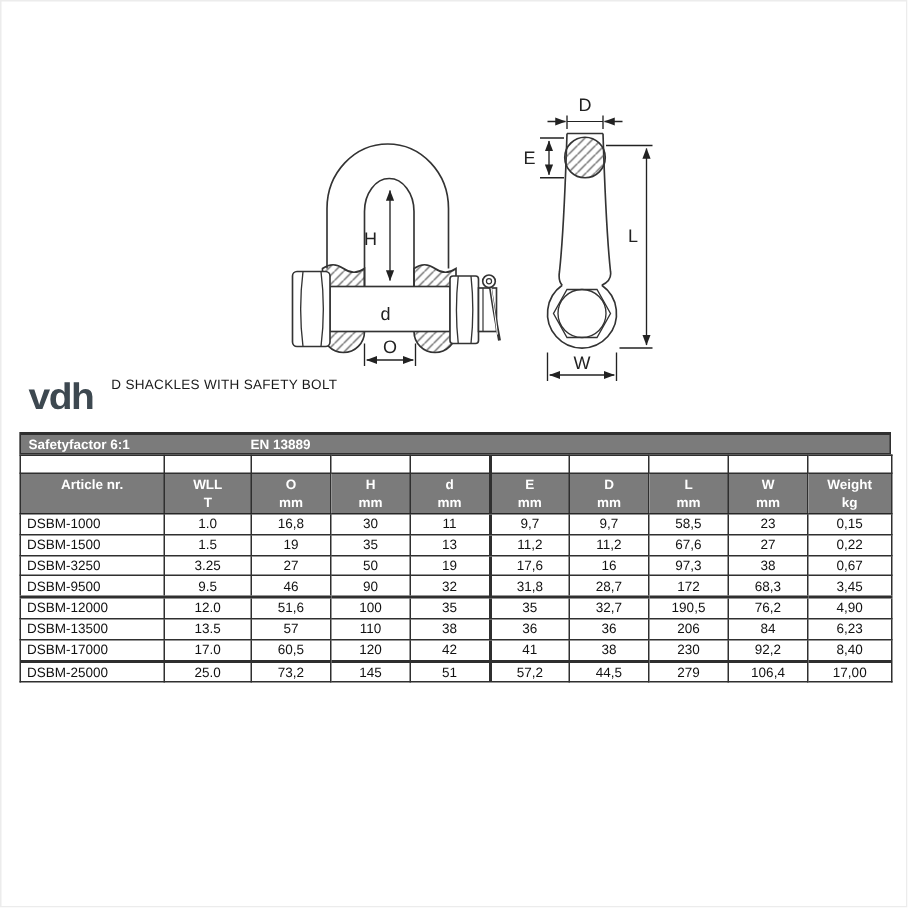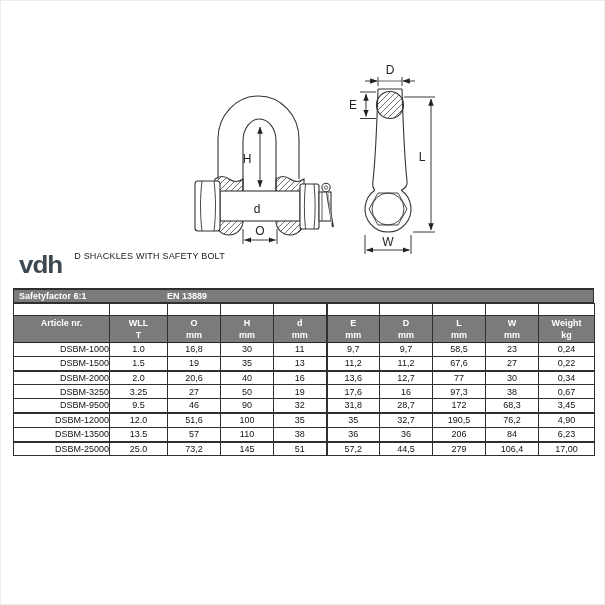--- a/index.html
+++ b/index.html
@@ -35,21 +35,21 @@
     border:1px solid #2f2f2f;font-size:9px;color:#111;
     text-align:center;padding:0;height:12.8px;line-height:12.5px;
     overflow:hidden;white-space:nowrap;
   }
   table.spec tr.spacer-row td{height:11px;background:#fff;}
   table.spec th{
     background:#7b7b7b;color:#fff;font-weight:700;height:auto;
     padding:1px 0;border-bottom:1.5px solid #262626;
   }
   table.spec th .u{display:block;line-height:12px;min-height:12px;}
-  table.spec td.left{text-align:right;padding-left:4px;}
+  table.spec td.left{text-align:left;padding-left:4px;}
   table.spec tr.grp td{border-top-width:2px;}
   table.spec td.sep,table.spec th.sep{border-left-width:2px;}
 </style>
 </head>
 <body>
 
 <div class="page">
 
   <svg class="drawing" width="605" height="260" viewBox="0 0 605 260">
     <defs>
@@ -217,45 +217,33 @@
           <tr>
             <td class="left">DSBM-1000</td>
             <td>1.0</td>
             <td>16,8</td>
             <td>30</td>
             <td>11</td>
             <td class="sep">9,7</td>
             <td>9,7</td>
             <td>58,5</td>
             <td>23</td>
-            <td>0,24</td>
+            <td>0,15</td>
           </tr>
           <tr>
             <td class="left">DSBM-1500</td>
             <td>1.5</td>
             <td>19</td>
             <td>35</td>
             <td>13</td>
             <td class="sep">11,2</td>
             <td>11,2</td>
             <td>67,6</td>
             <td>27</td>
             <td>0,22</td>
-          </tr>
-          <tr class="grp">
-            <td class="left">DSBM-2000</td>
-            <td>2.0</td>
-            <td>20,6</td>
-            <td>40</td>
-            <td>16</td>
-            <td class="sep">13,6</td>
-            <td>12,7</td>
-            <td>77</td>
-            <td>30</td>
-            <td>0,34</td>
           </tr>
           <tr>
             <td class="left">DSBM-3250</td>
             <td>3.25</td>
             <td>27</td>
             <td>50</td>
             <td>19</td>
             <td class="sep">17,6</td>
             <td>16</td>
             <td>97,3</td>
@@ -291,20 +279,32 @@
             <td>13.5</td>
             <td>57</td>
             <td>110</td>
             <td>38</td>
             <td class="sep">36</td>
             <td>36</td>
             <td>206</td>
             <td>84</td>
             <td>6,23</td>
           </tr>
+          <tr>
+            <td class="left">DSBM-17000</td>
+            <td>17.0</td>
+            <td>60,5</td>
+            <td>120</td>
+            <td>42</td>
+            <td class="sep">41</td>
+            <td>38</td>
+            <td>230</td>
+            <td>92,2</td>
+            <td>8,40</td>
+          </tr>
           <tr class="grp">
             <td class="left">DSBM-25000</td>
             <td>25.0</td>
             <td>73,2</td>
             <td>145</td>
             <td>51</td>
             <td class="sep">57,2</td>
             <td>44,5</td>
             <td>279</td>
             <td>106,4</td>

